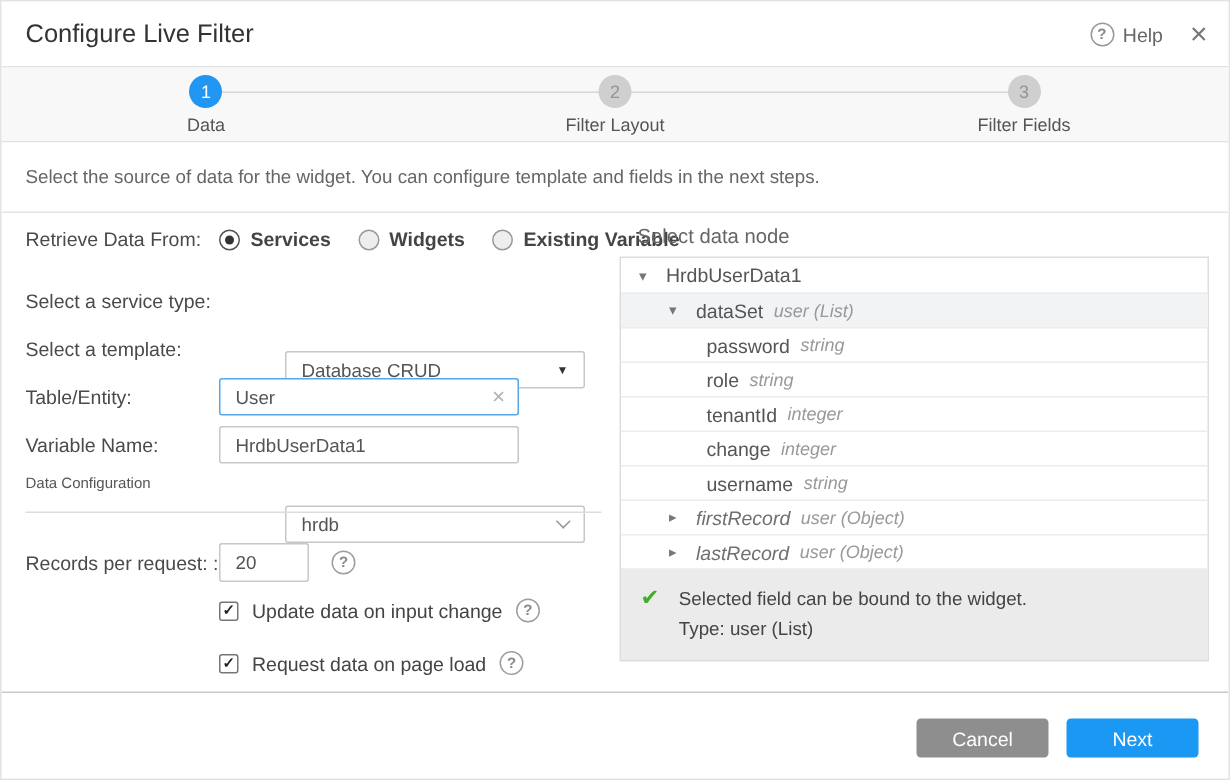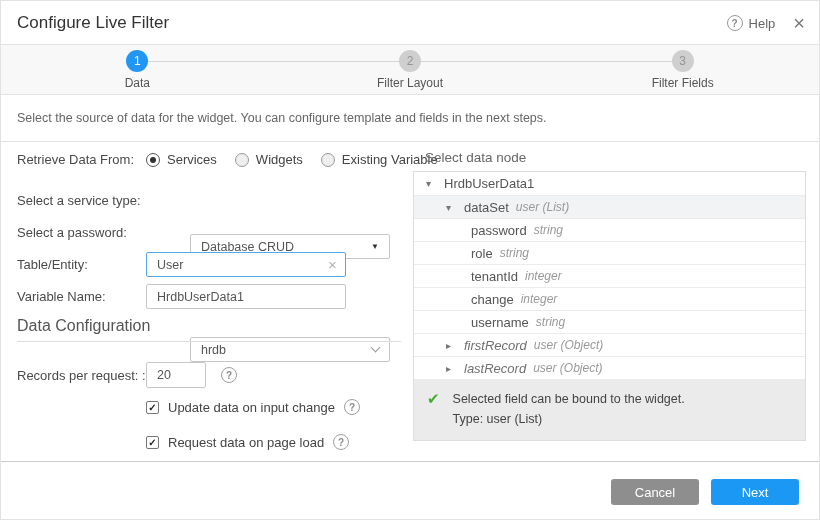--- a/index.html
+++ b/index.html
@@ -25,35 +25,35 @@
   .step-circle.active { background:#2196f3; color:#fff; }
   .step-circle.inactive { background:#cfcfcf; color:#949494; }
   .step-label { margin-top:4px; font-size:12px; color:#555; }
 
   
   .desc { position:absolute; top:94px; left:0; right:0; height:47px; border-bottom:1px solid #e3e3e3; display:flex; align-items:center; padding-left:16px; font-size:12.5px; color:#666; background:#fff; }
 
   
   .flabel { position:absolute; left:16px; font-size:13px; color:#4a4a4a; }
   .ctrl { position:absolute; left:145px; }
-  .radio-group { display:flex; align-items:center; gap:18px; height:25px; }
+  .radio-group { display:flex; align-items:center; gap:18px; height:25px;font-weight:bold; }
   .radio-opt { display:flex; align-items:center; gap:7px; font-size:13px; color:#444; cursor:pointer; }
   .radio { width:14px; height:14px; border:1px solid #9a9a9a; border-radius:50%; background:#eee; position:relative; flex:0 0 auto; }
   .radio.checked { background:#fff; border-color:#555; }
   .radio.checked::after { content:""; position:absolute; inset:3px; border-radius:50%; background:#333; }
 
   .selbox { width:200px; height:25px; border:1px solid #c7c7c7; border-radius:2px; background:#fff; display:flex; align-items:center; padding:0 10px; font-size:12.5px; color:#555; cursor:pointer; position:relative;margin-top:46px; }
   .selbox .grow { flex:1; }
   .caret-dn { font-size:8px; color:#333; }
   .chev { width:7px; height:7px; border-right:1.5px solid #999; border-bottom:1.5px solid #999; transform:rotate(45deg); margin-top:-4px; }
   .txtinput { width:200px; height:25px; border:1px solid #c7c7c7; border-radius:2px; padding:0 10px; font-size:12.5px; color:#555; font-family:"Liberation Sans", sans-serif; outline:none; background:#fff; }
   .txtinput.focused { border-color:#55a7e8; padding-right:24px; }
   .clear-x { position:absolute; left:327px; font-size:15px; color:#b3b3b3; cursor:pointer; }
 
-  .section-title { position:absolute; left:16px; top:316px; font-size:16px; color:#555; }
+  .section-title { position:absolute; left:16px; top:316px; font-size:10px; color:#555; }
   .section-rule { position:absolute; left:16px; top:340px; width:384px; border-top:1px solid #ddd; }
 
   .num-input { width:60px; height:26px; border:1px solid #c7c7c7; border-radius:2px; padding:0 10px; font-size:12.5px; color:#555; font-family:"Liberation Sans", sans-serif; background:#fff; }
   .help-ic { width:16px; height:16px; border:1px solid #9e9e9e; border-radius:50%; display:inline-flex; align-items:center; justify-content:center; font-size:10px; color:#8a8a8a; font-weight:bold; cursor:pointer; flex:0 0 auto; }
 
   .cb-row { display:flex; align-items:center; gap:9px; font-size:13px; color:#444; cursor:pointer; }
   .cb { width:13px; height:13px; border:1px solid #767676; border-radius:2px; background:#fff; display:inline-flex; align-items:center; justify-content:center; font-size:10px; color:#222; font-weight:bold; flex:0 0 auto; }
 
   
   .node-title { position:absolute; left:424px; top:149px; font-size:13.5px; color:#666; }
@@ -129,21 +129,21 @@
         <span>Existing Variable</span>
       </div>
     </div>
 
   <div class="flabel" style="top:192px;">Select a service type:</div>
   <div class="ctrl selbox" style="top:187px;">
     <span class="grow">Database CRUD</span>
     <span class="caret-dn">▼</span>
   </div>
 
-  <div class="flabel" style="top:224px;">Select a password:</div>
+  <div class="flabel" style="top:224px;">Select a template:</div>
   <div class="ctrl selbox" style="top:219px;">
     <span class="grow">hrdb</span>
     <span class="chev"></span>
   </div>
 
   <div class="flabel" style="top:256px;">Table/Entity:</div>
   <input class="ctrl txtinput focused" style="top: 251px;" value="User">
   <span class="clear-x" style="top:255px;">×</span>
 
   <div class="flabel" style="top:288px;">Variable Name:</div>

